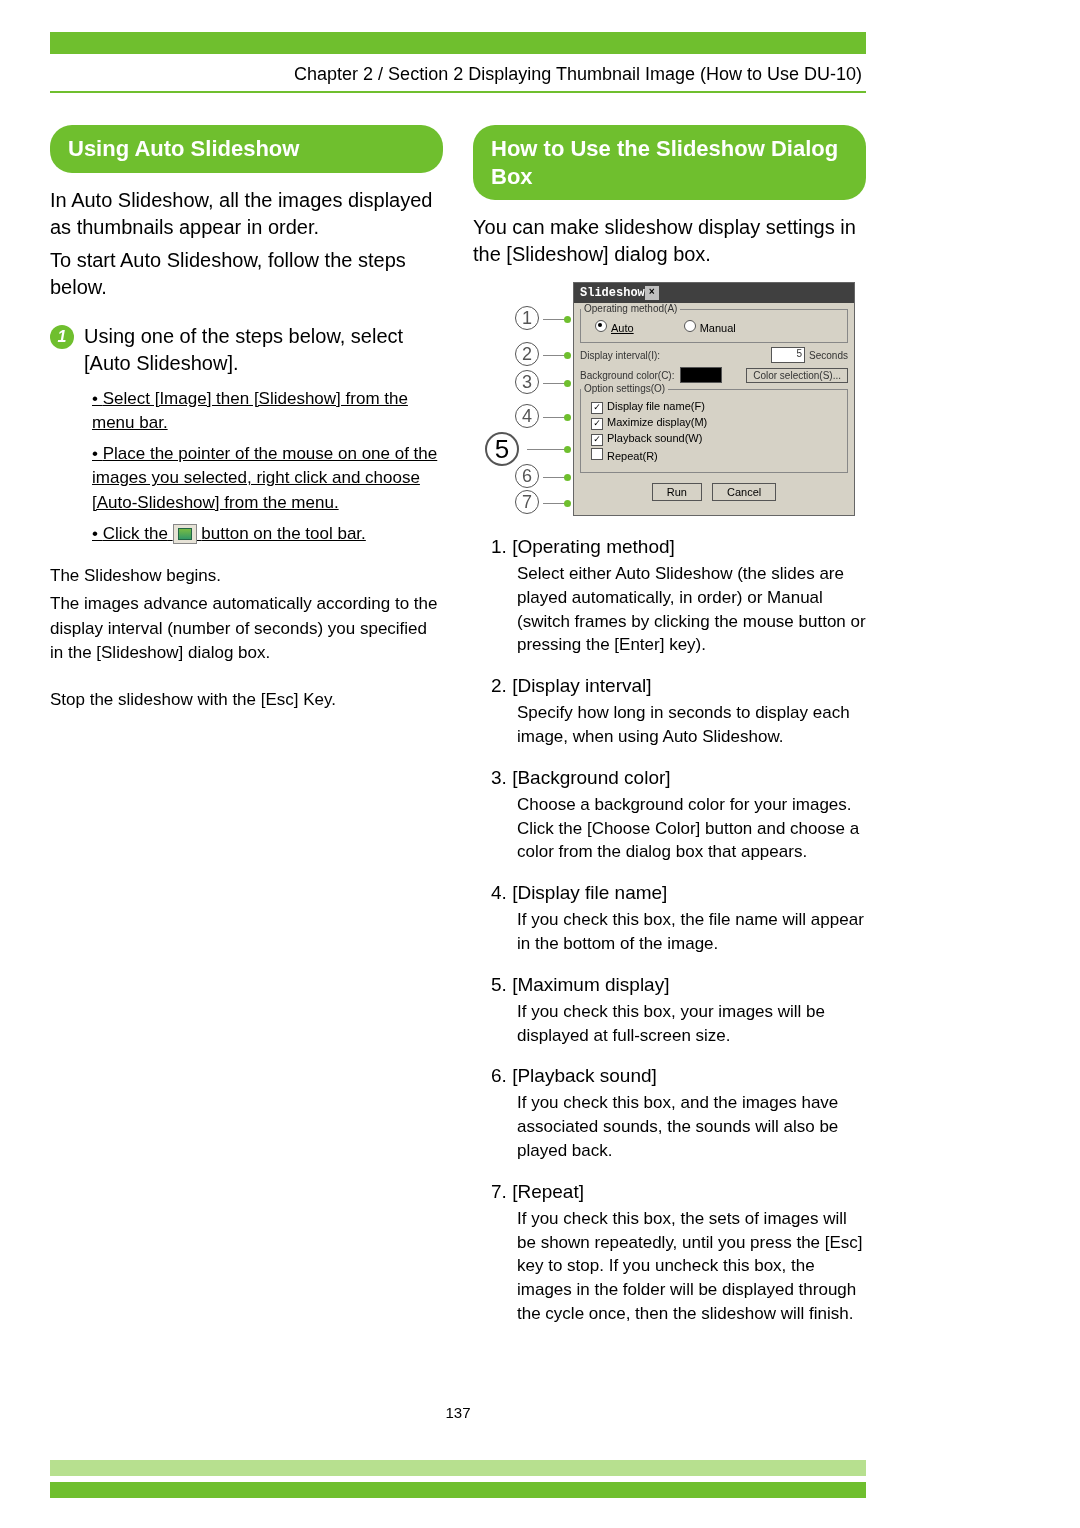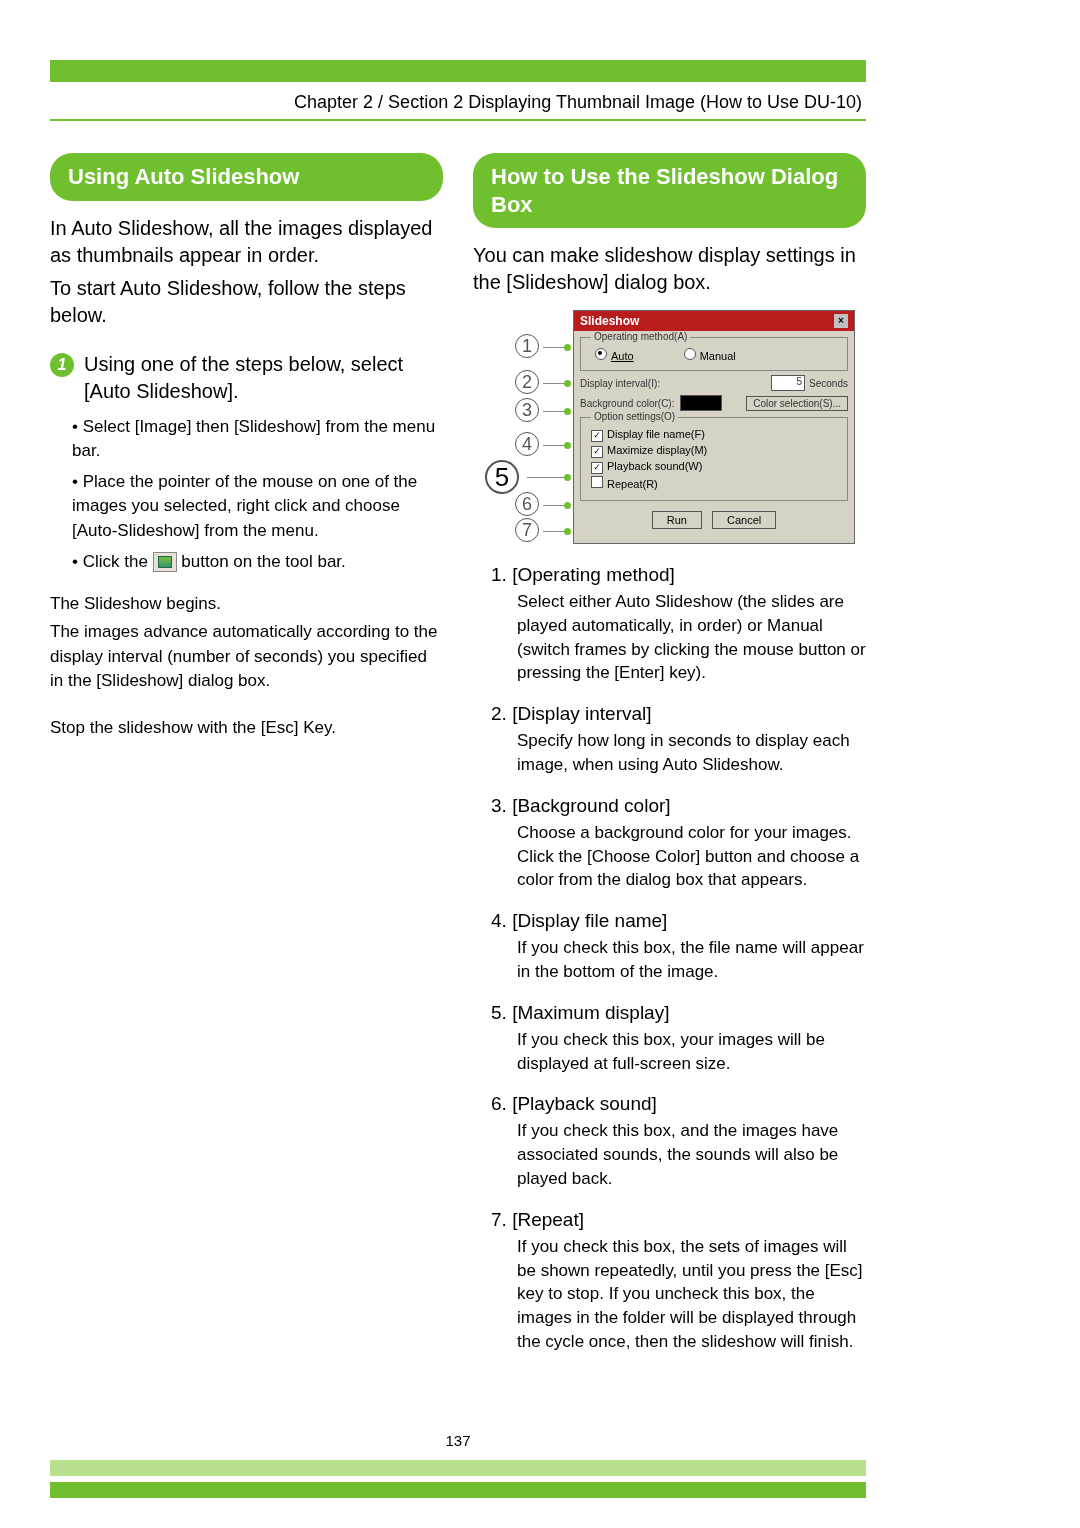--- a/index.html
+++ b/index.html
@@ -4,21 +4,21 @@
 <style>
   body {
     margin: 0;
     padding: 0;
     font-family: Arial, Helvetica, sans-serif;
     background: #fff;
     color: #000;
     width: 1080px;
   }
   .page {
-    padding: 60px 50px 40px 50px;
+    padding: 32px 50px 40px 50px;
     box-sizing: border-box;
     width: 916px;
     min-height: 1528px;
     position: relative;
   }
   .top-bar {
     height: 22px;
     background: #6fbf2e;
     margin-bottom: 4px;
   }
@@ -71,23 +71,24 @@
     flex: 0 0 24px;
     margin-right: 10px;
     margin-top: 2px;
     font-style: italic;
   }
   .step-text {
     font-size: 20px;
     line-height: 1.35;
   }
   .sub-list {
-    margin: 10px 0 0 22px;
+    margin: 10px 0 0 42px;
     font-size: 17px;
     line-height: 1.45;
+    text-decoration: underline;
   }
   .sub-list .bullet-row {
     margin-bottom: 6px;
   }
   .tiny-icon {
     display: inline-block;
     width: 22px;
     height: 18px;
     background: #e6e2d6;
     border: 1px solid #888;
@@ -167,49 +168,49 @@
     margin: 2px 4px 2px 0;
     background: #fff;
   }
   .win {
     width: 280px;
     background: #d6d2c6;
     border: 1px solid #666;
     font-size: 11px;
   }
   .win-title {
-    background: #b91c1c;
+    background: #404040;
     color: #fff;
     padding: 3px 6px;
     font-weight: bold;
     font-size: 12px;
     display: flex;
-    justify-content: space-between;
-    align-items: center;
+    align-items: center;
+    font-family: Liberation Mono, monospace;
   }
   .win-close {
     width: 14px;
     height: 14px;
     background: #c0c0c0;
     color: #000;
     font-size: 10px;
     text-align: center;
     line-height: 14px;
     font-weight: bold;
   }
   .fieldset {
     border: 1px solid #888;
     margin: 6px 6px 4px 6px;
     padding: 6px 6px 6px 6px;
     position: relative;
   }
   .legend {
     position: absolute;
     top: -7px;
-    left: 10px;
+    left: 0;
     background: #d6d2c6;
     padding: 0 3px;
     font-size: 10px;
     color: #333;
   }
   .row {
     display: flex;
     align-items: center;
     margin: 4px 6px;
     font-size: 10px;

